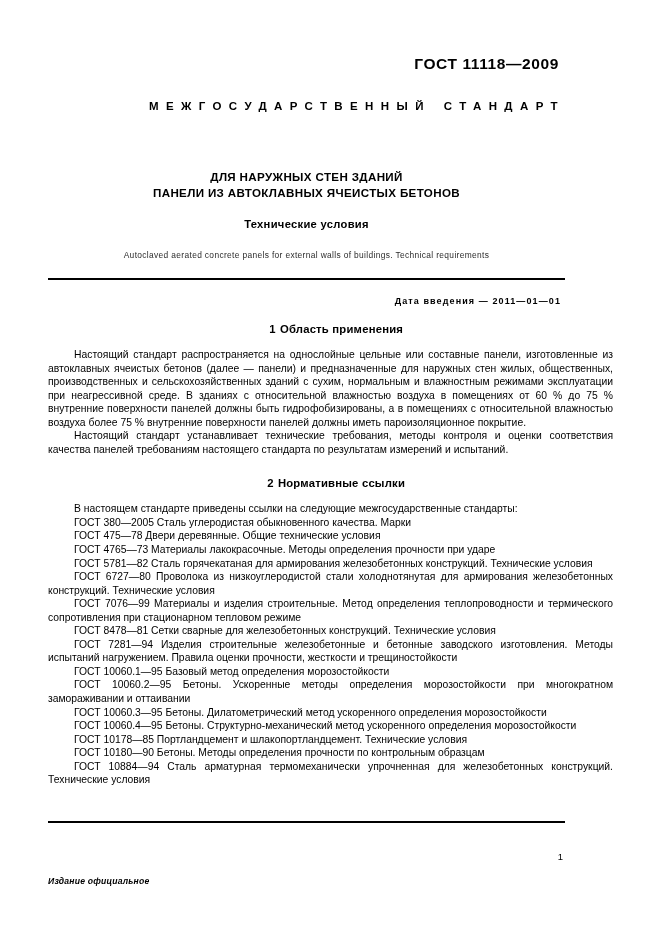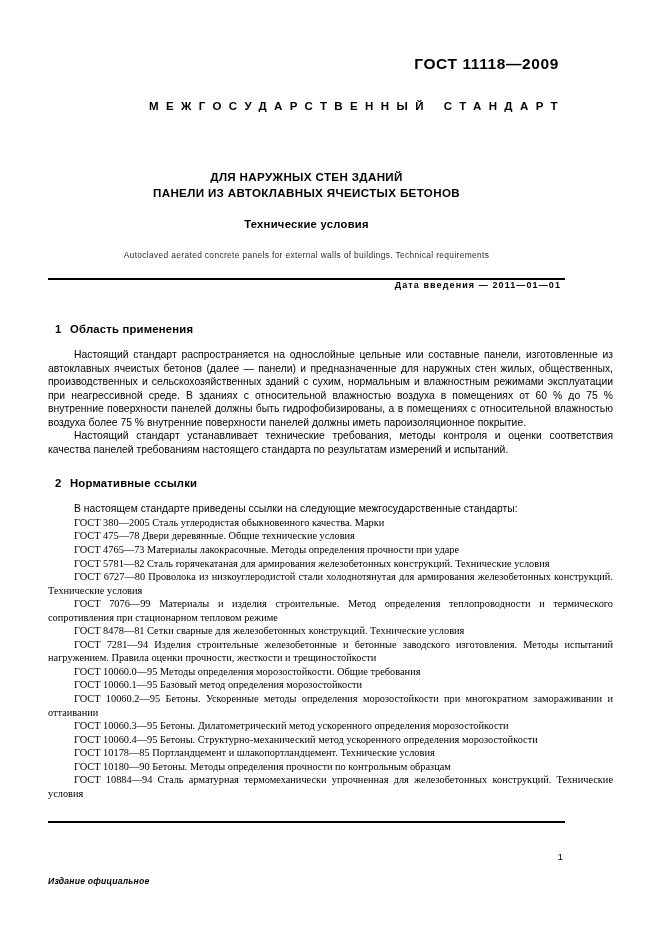--- a/index.html
+++ b/index.html
@@ -88,21 +88,21 @@
     border: 0;
     border-top: 2px solid #000;
     margin: 0;
   }
   .rule-top { top: 278px; }
   .rule-bottom { top: 821px; }
 
   
   .intro-date {
     position: absolute;
-    top: 280px;
+    top: 296px;
     right: 52px;
     font-size: 9px;
     font-weight: bold;
     letter-spacing: 1.1px;
     white-space: nowrap;
     text-align: right;
   }
 
   
   .body-content {
@@ -112,20 +112,21 @@
     width: 565px;
   }
 
   h2.section-heading {
     font-size: 11.3px;
     font-weight: bold;
     margin: 0 0 12px 0;
     padding-left: 22px;
     letter-spacing: 0.2px;
     line-height: 14px;
+    text-align: center;
   }
   h2.section-heading .num {
     display: inline-block;
     width: 15px;
     margin-left: -15px;
   }
   h2.section-heading-2 {
     margin-top: 20px;
   }
 
@@ -136,21 +137,20 @@
     text-align: justify;
     text-justify: inter-word;
     letter-spacing: 0.01px;
   }
   p.indent { text-indent: 26px; }
 
   .gost-list {
     margin: 0;
     padding: 0;
     list-style: none;
-    font-family: Liberation Serif, serif;
   }
   .gost-list li {
     font-size: 10.35px;
     line-height: 13.55px;
     text-indent: 26px;
     text-align: justify;
     margin: 0;
   }
   .gost-list li.nojust { text-align: left; }
 
@@ -211,21 +211,20 @@
 
     <ul class="gost-list">
       <li>ГОСТ  380—2005 Сталь углеродистая обыкновенного качества. Марки</li>
       <li>ГОСТ  475—78 Двери деревянные. Общие технические условия</li>
       <li>ГОСТ  4765—73 Материалы лакокрасочные. Методы определения прочности при ударе</li>
       <li>ГОСТ  5781—82 Сталь горячекатаная для армирования железобетонных конструкций. Технические условия</li>
       <li>ГОСТ  6727—80 Проволока из низкоуглеродистой стали холоднотянутая для армирования железобетонных конструкций. Технические условия</li>
       <li>ГОСТ  7076—99 Материалы и изделия строительные. Метод определения теплопроводности и термического сопротивления при стационарном тепловом режиме</li>
       <li class="nojust">ГОСТ  8478—81 Сетки сварные для железобетонных конструкций. Технические условия</li>
       <li>ГОСТ  7281—94 Изделия строительные железобетонные и бетонные заводского изготовления. Методы испытаний нагружением. Правила оценки прочности, жесткости и трещиностойкости</li>
-      <li class="nojust">ГОСТ  10060.0—95 Методы определения морозостойкости. Общие требования</li>
       <li class="nojust">ГОСТ  10060.1—95 Базовый метод определения морозостойкости</li>
       <li>ГОСТ  10060.2—95 Бетоны. Ускоренные методы определения морозостойкости при многократном замораживании и оттаивании</li>
       <li class="nojust">ГОСТ  10060.3—95 Бетоны. Дилатометрический метод ускоренного определения морозостойкости</li>
       <li>ГОСТ  10060.4—95 Бетоны. Структурно-механический метод ускоренного определения морозостойкости</li>
       <li class="nojust">ГОСТ  10178—85 Портландцемент и шлакопортландцемент. Технические условия</li>
       <li class="nojust">ГОСТ  10180—90 Бетоны. Методы определения прочности по контрольным образцам</li>
       <li>ГОСТ  10884—94 Сталь арматурная термомеханически упрочненная для железобетонных конструкций. Технические условия</li>
     </ul>
 
   </div>

